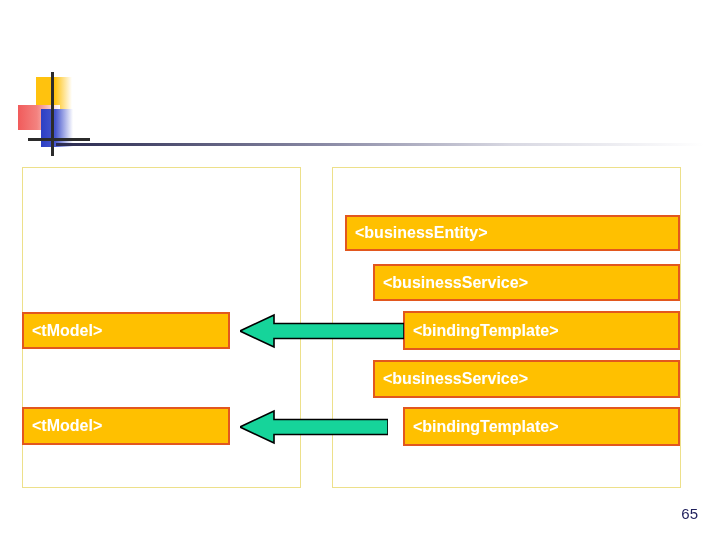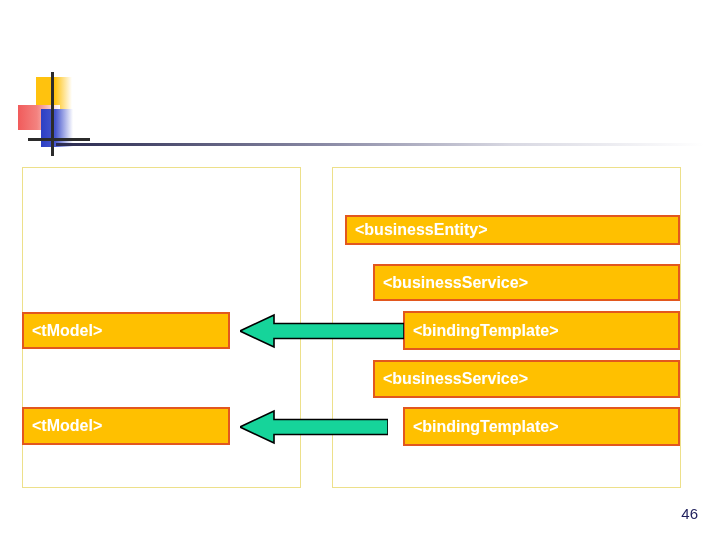--- a/index.html
+++ b/index.html
@@ -142,34 +142,34 @@
   </div>
 
   <div class="title-rule"></div>
 
   <div class="panel" id="panel-left"></div>
   <div class="panel" id="panel-right"></div>
 
   <div id="nodes-layer">
       <div class="node-box" style="left: 22px; top: 312px; width: 208px; height: 37px;">&lt;tModel&gt;</div>
       <div class="node-box" style="left: 22px; top: 407px; width: 208px; height: 38px;">&lt;tModel&gt;</div>
-      <div class="node-box" style="left: 345px; top: 215px; width: 335px; height: 30px;">&lt;businessEntity&gt;</div>
+      <div class="node-box" style="left: 345px; top: 215px; width: 335px; height: 36px;">&lt;businessEntity&gt;</div>
       <div class="node-box" style="left: 373px; top: 264px; width: 307px; height: 37px;">&lt;businessService&gt;</div>
       <div class="node-box" style="left: 403px; top: 311px; width: 277px; height: 39px;">&lt;bindingTemplate&gt;</div>
       <div class="node-box" style="left: 373px; top: 360px; width: 307px; height: 38px;">&lt;businessService&gt;</div>
       <div class="node-box" style="left: 403px; top: 407px; width: 277px; height: 39px;">&lt;bindingTemplate&gt;</div>
     </div>
 
   <div id="arrows-layer">
       <div class="arrow" style="left: 240px; top: 313px;">
         <svg width="164" height="36" viewBox="0 0 164 36">
           <polygon points="0,18 34,2 34,10.440000000000001 164,10.440000000000001 164,25.560000000000002 34,25.560000000000002 34,34" fill="#16D49A" stroke="#000000" stroke-width="1.6" stroke-linejoin="miter"></polygon>
         </svg>
       </div>
       <div class="arrow" style="left: 240px; top: 409px;">
         <svg width="148" height="36" viewBox="0 0 148 36">
           <polygon points="0,18 34,2 34,10.440000000000001 148,10.440000000000001 148,25.560000000000002 34,25.560000000000002 34,34" fill="#16D49A" stroke="#000000" stroke-width="1.6" stroke-linejoin="miter"></polygon>
         </svg>
       </div>
     </div>
 
-  <div class="page-number">46</div>
+  <div class="page-number">65</div>
 </div>
 
 </body></html>

